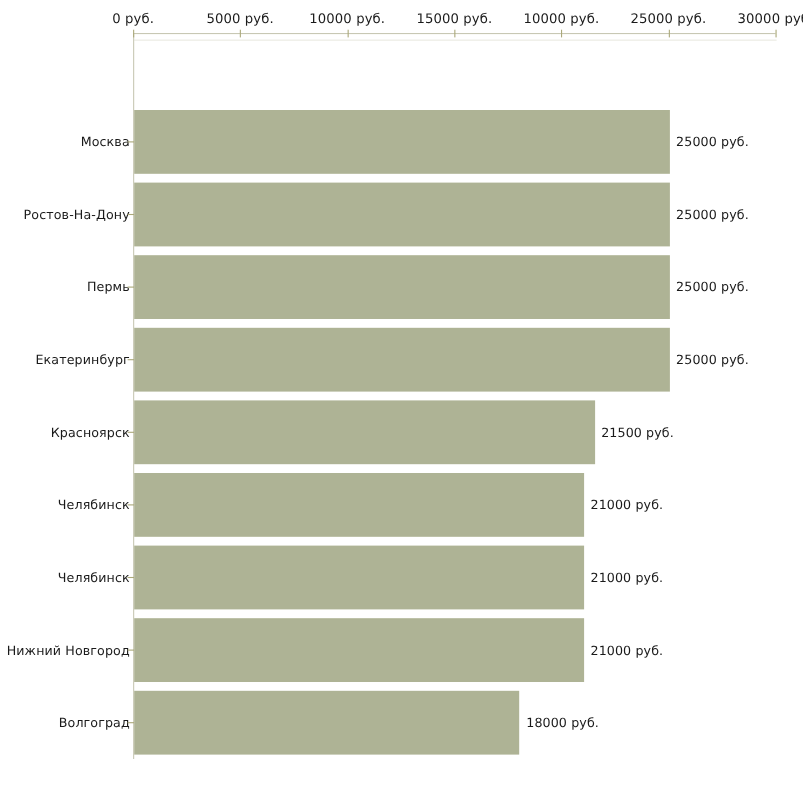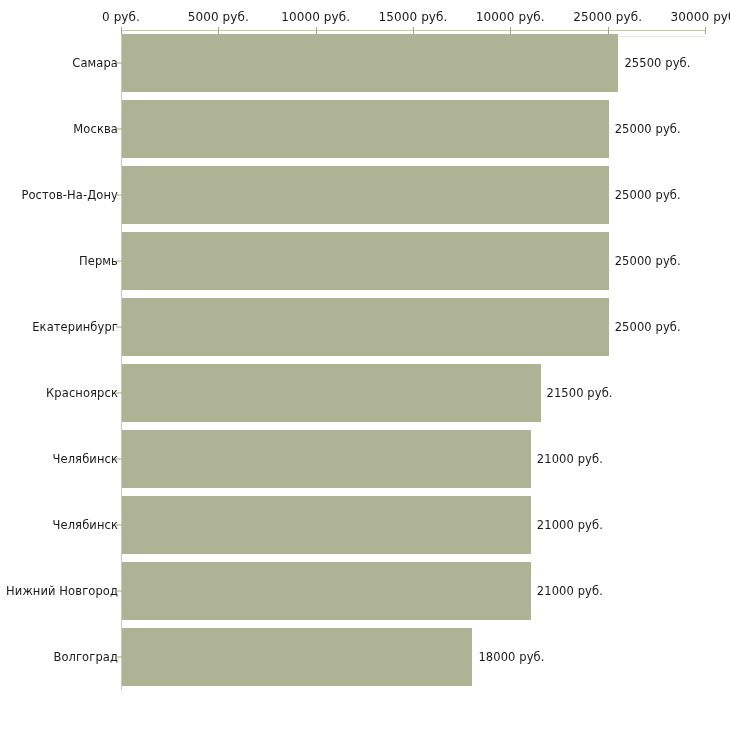--- a/index.html
+++ b/index.html
@@ -134,26 +134,20 @@
       <div class="x-tick" style="left: 413px;"></div>
       <div class="x-tick-label" style="left: 413px;">15000 руб.</div>
       <div class="x-tick" style="left: 510.333px;"></div>
       <div class="x-tick-label" style="left: 510.333px;">10000 руб.</div>
       <div class="x-tick" style="left: 607.667px;"></div>
       <div class="x-tick-label" style="left: 607.667px;">25000 руб.</div>
       <div class="x-tick" style="left: 705px;"></div>
       <div class="x-tick-label" style="left: 705px;">30000 руб.</div>
     </div>
   <div id="rows">
-      <div class="row" style="top: 34px; height: 58px;">
-        <div class="cat-label">Самара</div>
-        <div class="cat-tick"></div>
-        <div class="bar" style="width: 496.4px; background: rgb(174, 179, 149);"></div>
-        <div class="bar-value" style="left: 624.4px;">25500 руб.</div>
-      </div>
       <div class="row" style="top: 100px; height: 58px;">
         <div class="cat-label">Москва</div>
         <div class="cat-tick"></div>
         <div class="bar" style="width: 486.667px; background: rgb(174, 179, 149);"></div>
         <div class="bar-value" style="left: 614.667px;">25000 руб.</div>
       </div>
       <div class="row" style="top: 166px; height: 58px;">
         <div class="cat-label">Ростов-На-Дону</div>
         <div class="cat-tick"></div>
         <div class="bar" style="width: 486.667px; background: rgb(174, 179, 149);"></div>

